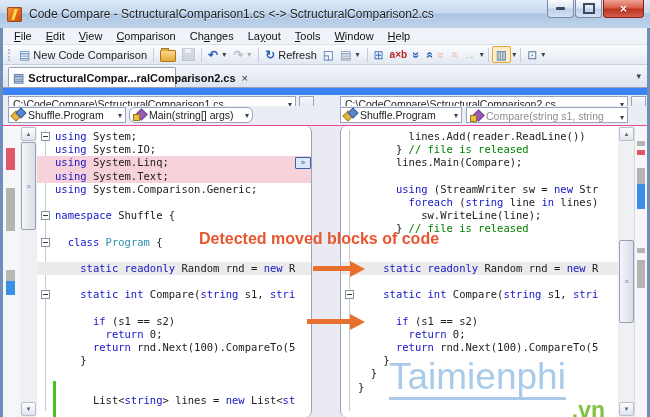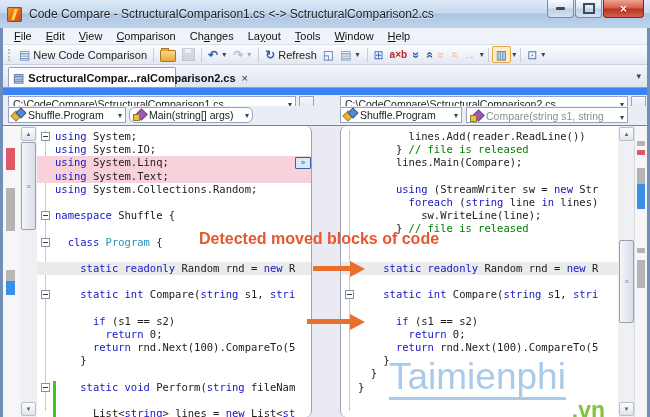--- a/index.html
+++ b/index.html
@@ -296,36 +296,35 @@
           <div class="sb-btn" style="bottom:1px">
               <span>▼</span>
             </div>
         </div>
         <div class="vline" style="left:42px"></div>
         <div class="rows rows-left" id="rows-left">
             <div class="crow"><span class="gut"><span class="foldbox"></span></span><span class="ct"><span class="c-k">using</span><span> System;</span></span></div>
             <div class="crow"><span class="gut"></span><span class="ct"><span class="c-k">using</span><span> System.IO;</span></span></div>
             <div class="crow bg-pink"><span class="gut"></span><span class="ct"><span class="c-k">using</span><span> System.Linq;</span></span></div>
             <div class="crow bg-pink"><span class="gut"></span><span class="ct"><span class="c-k">using</span><span> System.Text;</span></span></div>
-            <div class="crow"><span class="gut"></span><span class="ct"><span class="c-k">using</span><span> System.Collections.Random;</span></span></div>
+            <div class="crow"><span class="gut"></span><span class="ct"><span class="c-k">using</span><span> System.Comparison.Generic;</span></span></div>
             <div class="crow"><span class="gut"></span><span class="ct"></span></div>
             <div class="crow"><span class="gut"><span class="foldbox"></span></span><span class="ct"><span class="c-k">namespace</span><span> Shuffle {</span></span></div>
             <div class="crow"><span class="gut"></span><span class="ct"></span></div>
             <div class="crow"><span class="gut"><span class="foldbox"></span></span><span class="ct"><span>  </span><span class="c-k">class</span><span> </span><span class="c-t">Program</span><span> {</span></span></div>
             <div class="crow"><span class="gut"></span><span class="ct"></span></div>
             <div class="crow bg-gray"><span class="gut"></span><span class="ct"><span>    </span><span class="c-k">static readonly</span><span> Random rnd = </span><span class="c-k">new</span><span> R</span></span></div>
             <div class="crow"><span class="gut"></span><span class="ct"></span></div>
             <div class="crow"><span class="gut"><span class="foldbox"></span></span><span class="ct"><span>    </span><span class="c-k">static int</span><span> Compare(</span><span class="c-k">string</span><span> s1, </span><span class="c-k">stri</span></span></div>
             <div class="crow"><span class="gut"></span><span class="ct"></span></div>
             <div class="crow"><span class="gut"></span><span class="ct"><span>      </span><span class="c-k">if</span><span> (s1 == s2)</span></span></div>
             <div class="crow"><span class="gut"></span><span class="ct"><span>        </span><span class="c-k">return</span><span> 0;</span></span></div>
             <div class="crow"><span class="gut"></span><span class="ct"><span>      </span><span class="c-k">return</span><span> rnd.Next(100).CompareTo(5</span></span></div>
             <div class="crow"><span class="gut"></span><span class="ct"><span>    }</span></span></div>
             <div class="crow"><span class="gut"></span><span class="ct"></span></div>
-            <div class="crow"><span class="gut"><span class="foldbox"></span></span><span class="ct"><span>    </span><span class="c-k">static void</span><span> Perform(</span><span class="c-k">string</span><span> fileNam</span></span></div>
             <div class="crow"><span class="gut"></span><span class="ct"></span></div>
             <div class="crow"><span class="gut"></span><span class="ct"><span>      List&lt;</span><span class="c-k">string</span><span>&gt; lines = </span><span class="c-k">new</span><span> List&lt;</span><span class="c-k">st</span></span></div>
           </div>
         <div class="green-bar" style="top:255px;bottom:0"></div>
         <div class="movebadge">»</div>
       </div>
 
       <div class="mid-gutter"></div>
 
       <div class="pane pane-right">

